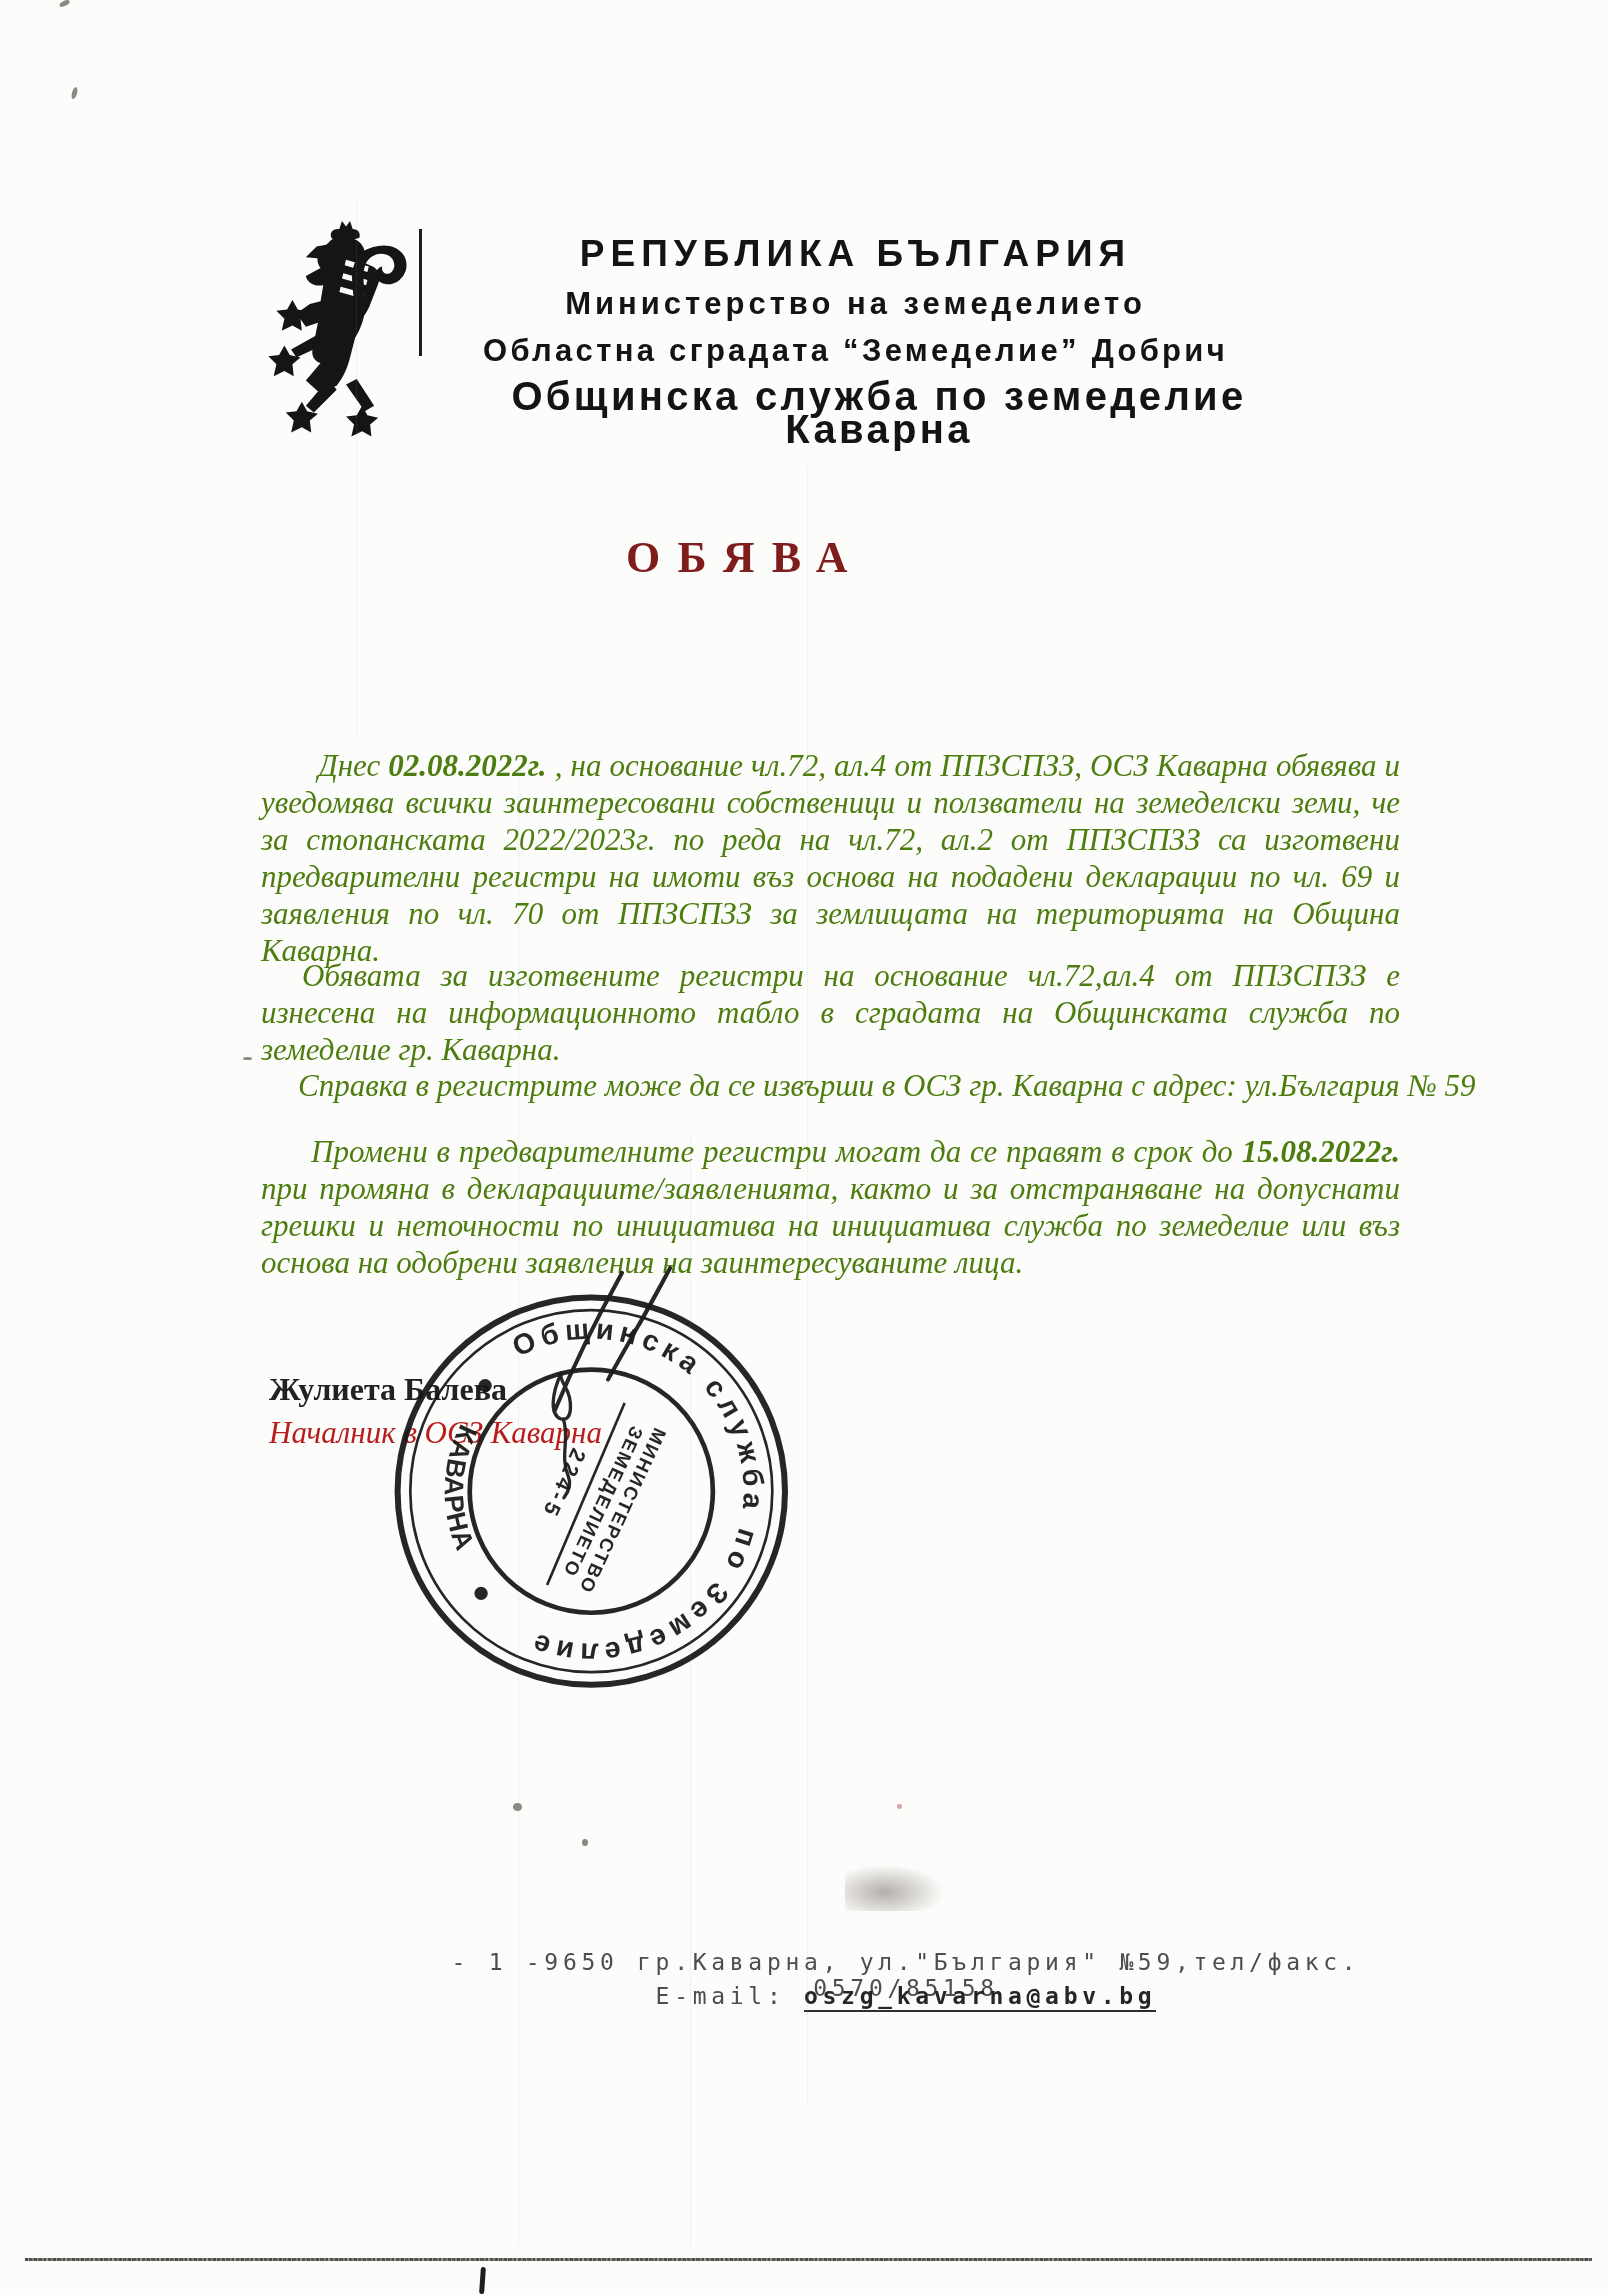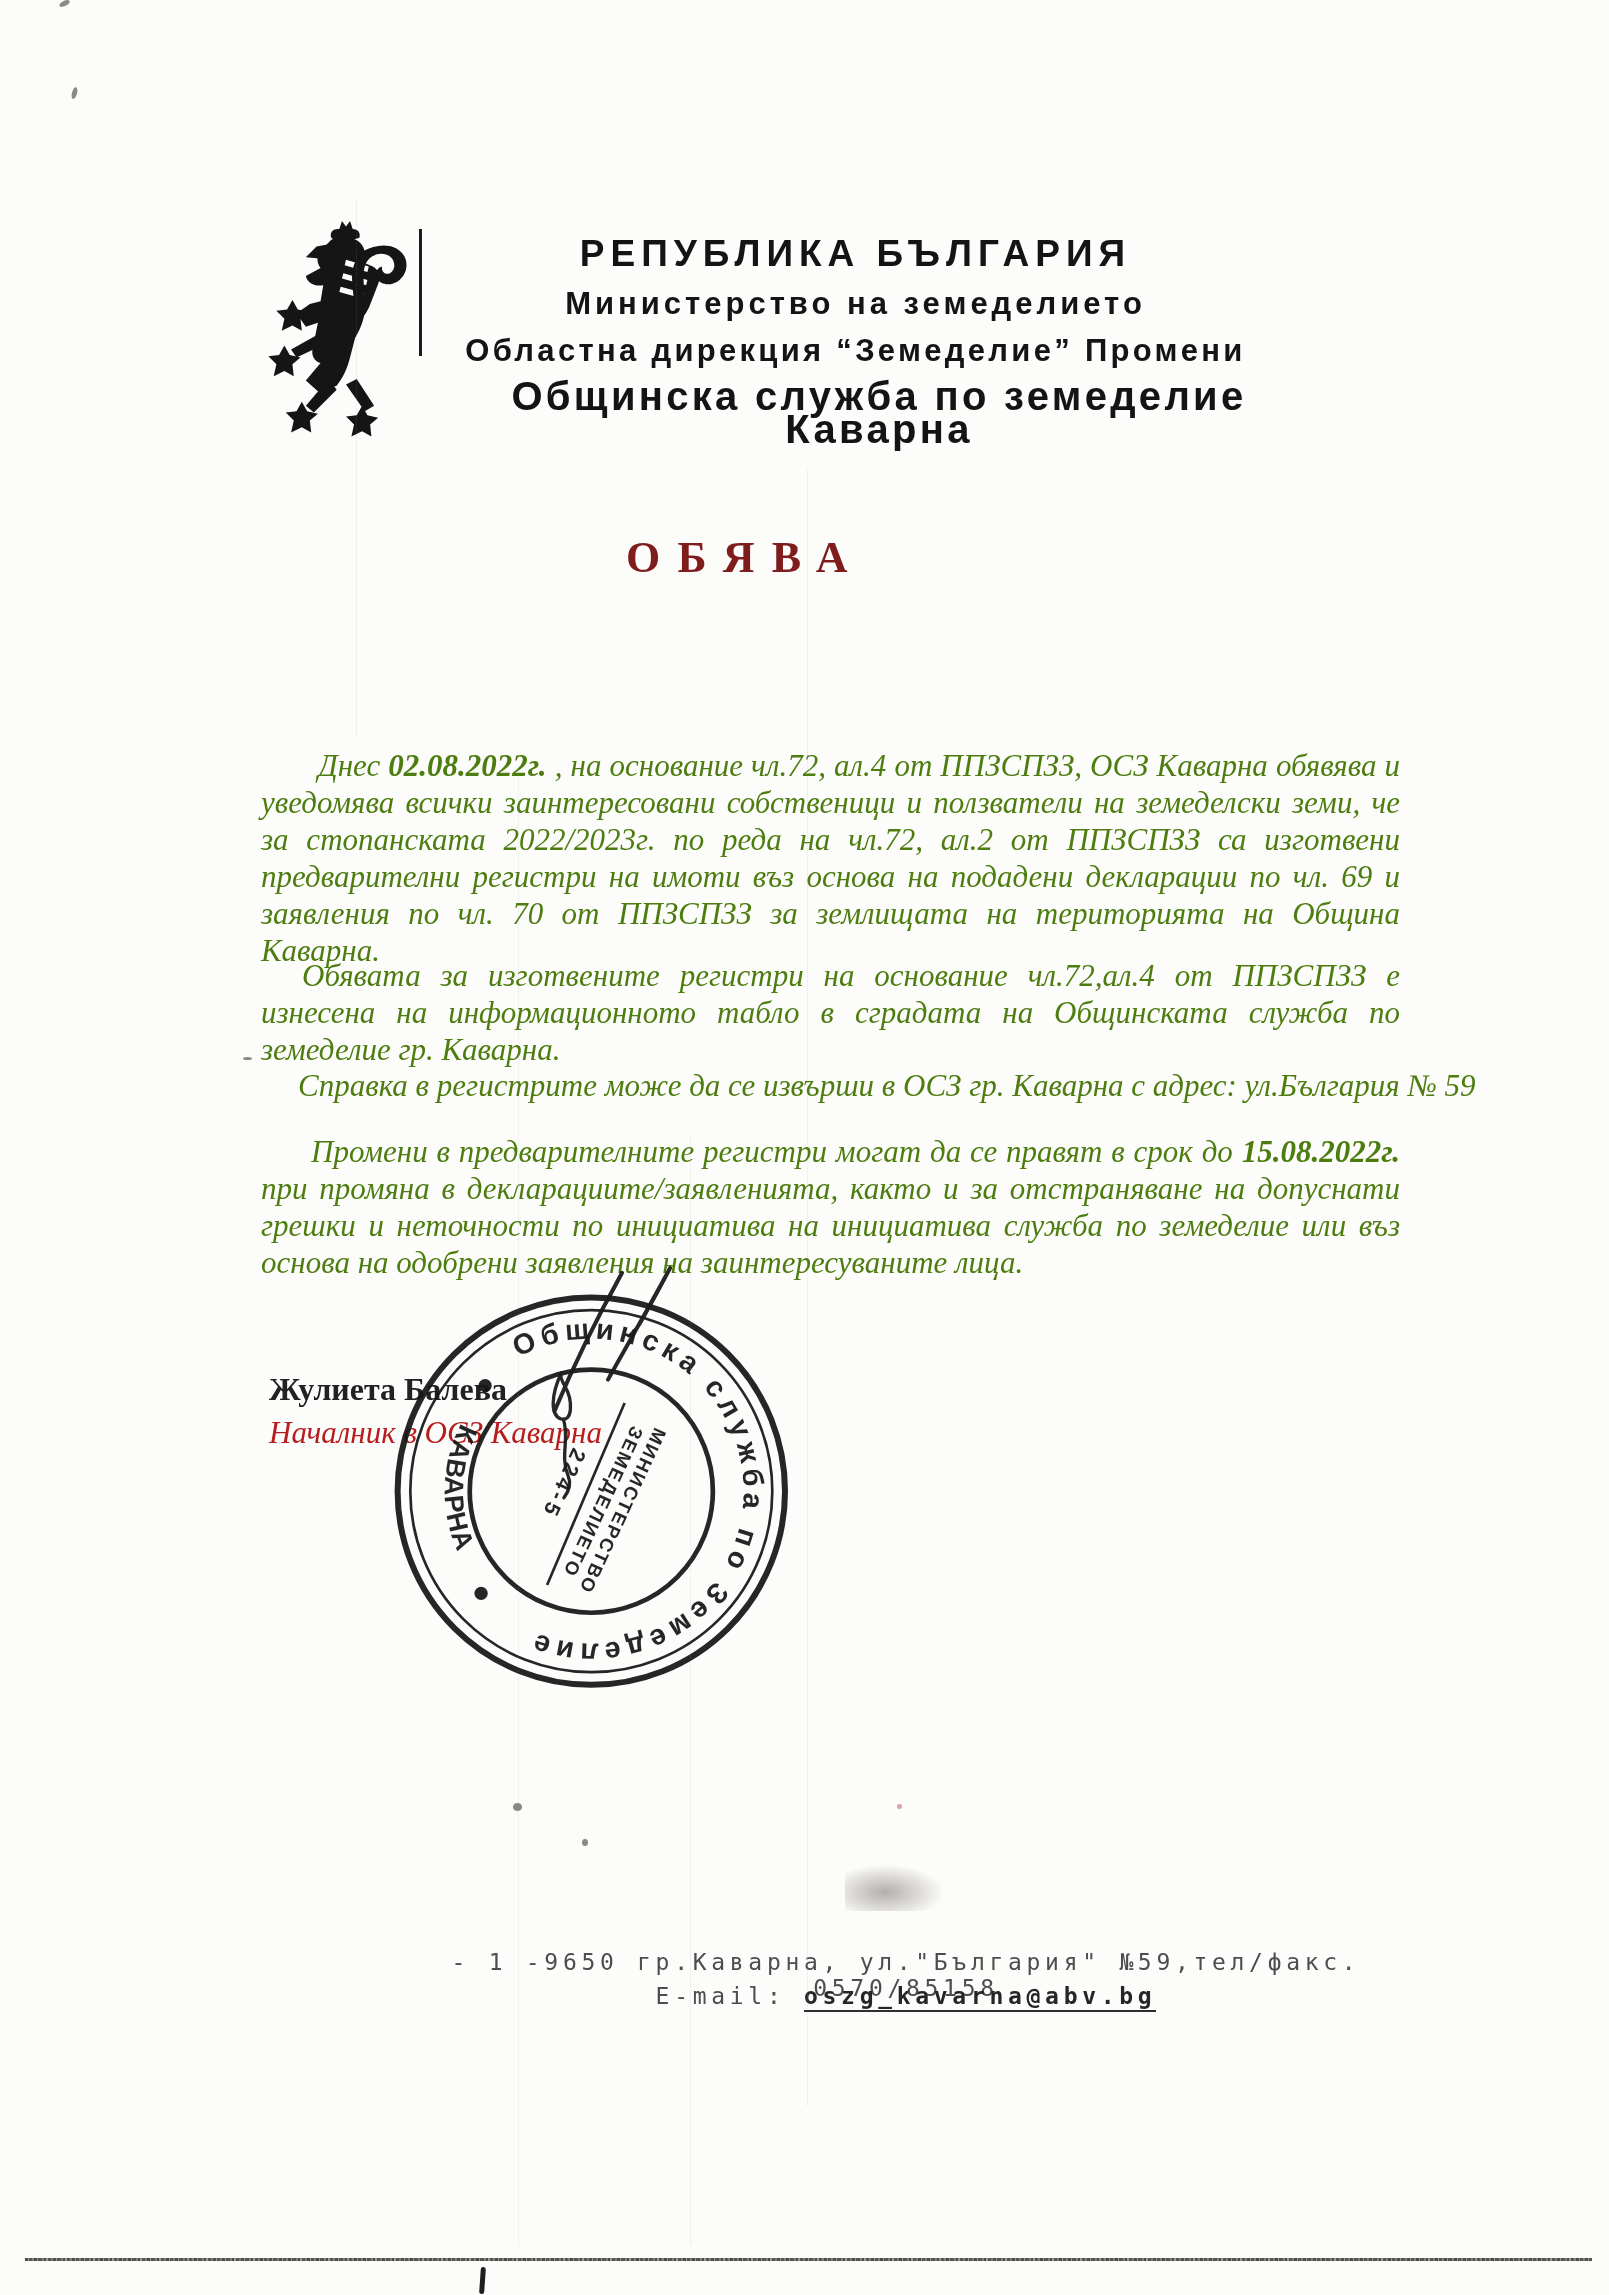--- a/index.html
+++ b/index.html
@@ -84,21 +84,21 @@
 
     <path d="M92,120 l-44,14 6,12 42,-8 z M86,164 l-50,28 8,12 46,-22 z M92,236 l-34,40 12,10 34,-34 z M118,244 l28,40 14,-8 -26,-40 z"></path>
   </g>
 </svg>
 
 <div class="abs hdr-divider"></div>
 
 <div class="abs hdr-block">
   <div class="hdr-l1">РЕПУБЛИКА БЪЛГАРИЯ</div>
   <div class="hdr-l2">Министерство на земеделието</div>
-  <div class="hdr-l3">Областна дирекция “Земеделие” Промени</div>
+  <div class="hdr-l3">Областна сградата “Земеделие” Добрич</div>
   <div class="hdr-l4">Общинска служба по земеделие Каварна</div>
 </div>
 
 <div class="abs doc-title">ОБЯВА</div>
 
 <div class="abs para p1"><span>Днес </span><span style="font-weight: bold;">02.08.2022г.</span><span> , на основание чл.72, ал.4 от ППЗСПЗЗ, ОСЗ Каварна обявява и уведомява всички заинтересовани собственици и ползватели на земеделски земи, че за стопанската 2022/2023г. по реда на чл.72, ал.2 от ППЗСПЗЗ са изготвени предварителни регистри на имоти въз основа на подадени декларации по чл. 69 и заявления по чл. 70 от ППЗСПЗЗ за землищата на територията на Община Каварна.</span></div>
 <div class="abs para p2"><span>Обявата за изготвените регистри на основание чл.72,ал.4 от ППЗСПЗЗ е изнесена на информационното табло в сградата на Общинската служба по земеделие гр. Каварна.</span></div>
 <div class="abs para p3"><span>Справка в регистрите може да се извърши в ОСЗ  гр. Каварна с адрес: ул.България № 59</span></div>
 <div class="abs para p4"><span>Промени в предварителните регистри могат да се правят в срок до </span><span style="font-weight: bold;">15.08.2022г.</span><span> при промяна в декларациите/заявленията, както и за отстраняване на допуснати грешки и неточности по инициатива на инициатива служба по земеделие или въз основа на одобрени заявления на заинтересуваните лица.</span></div>
 

